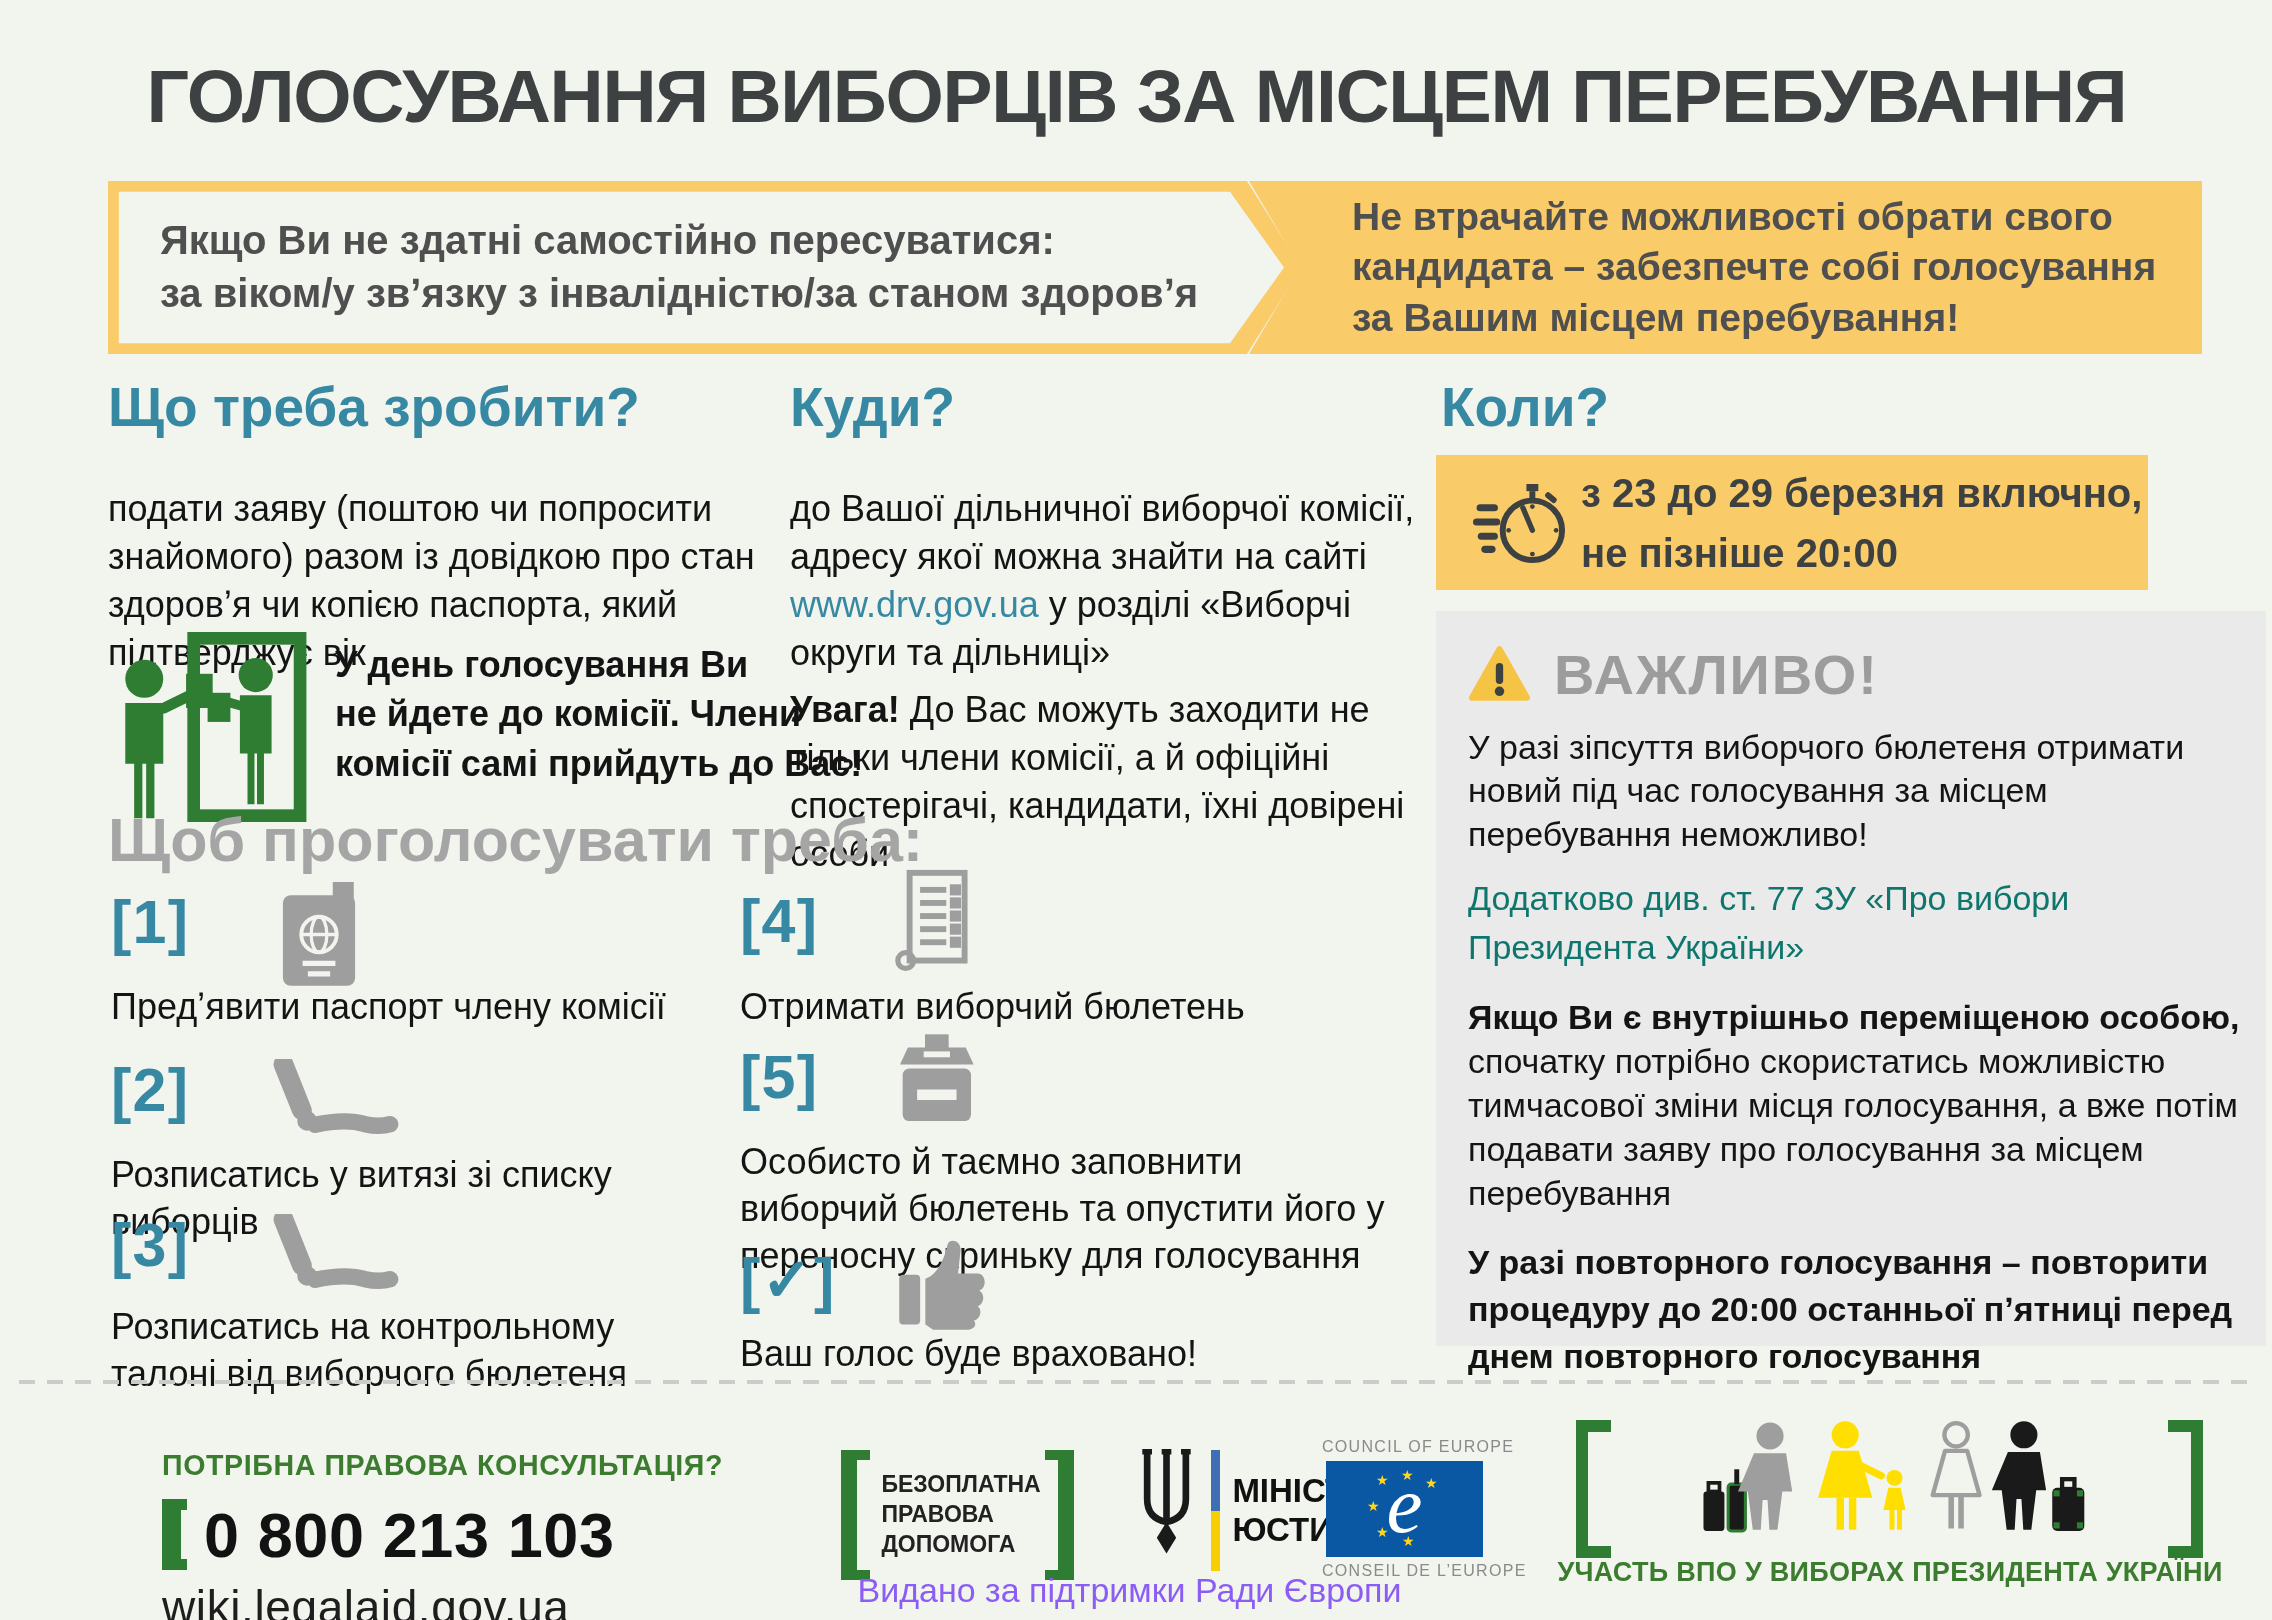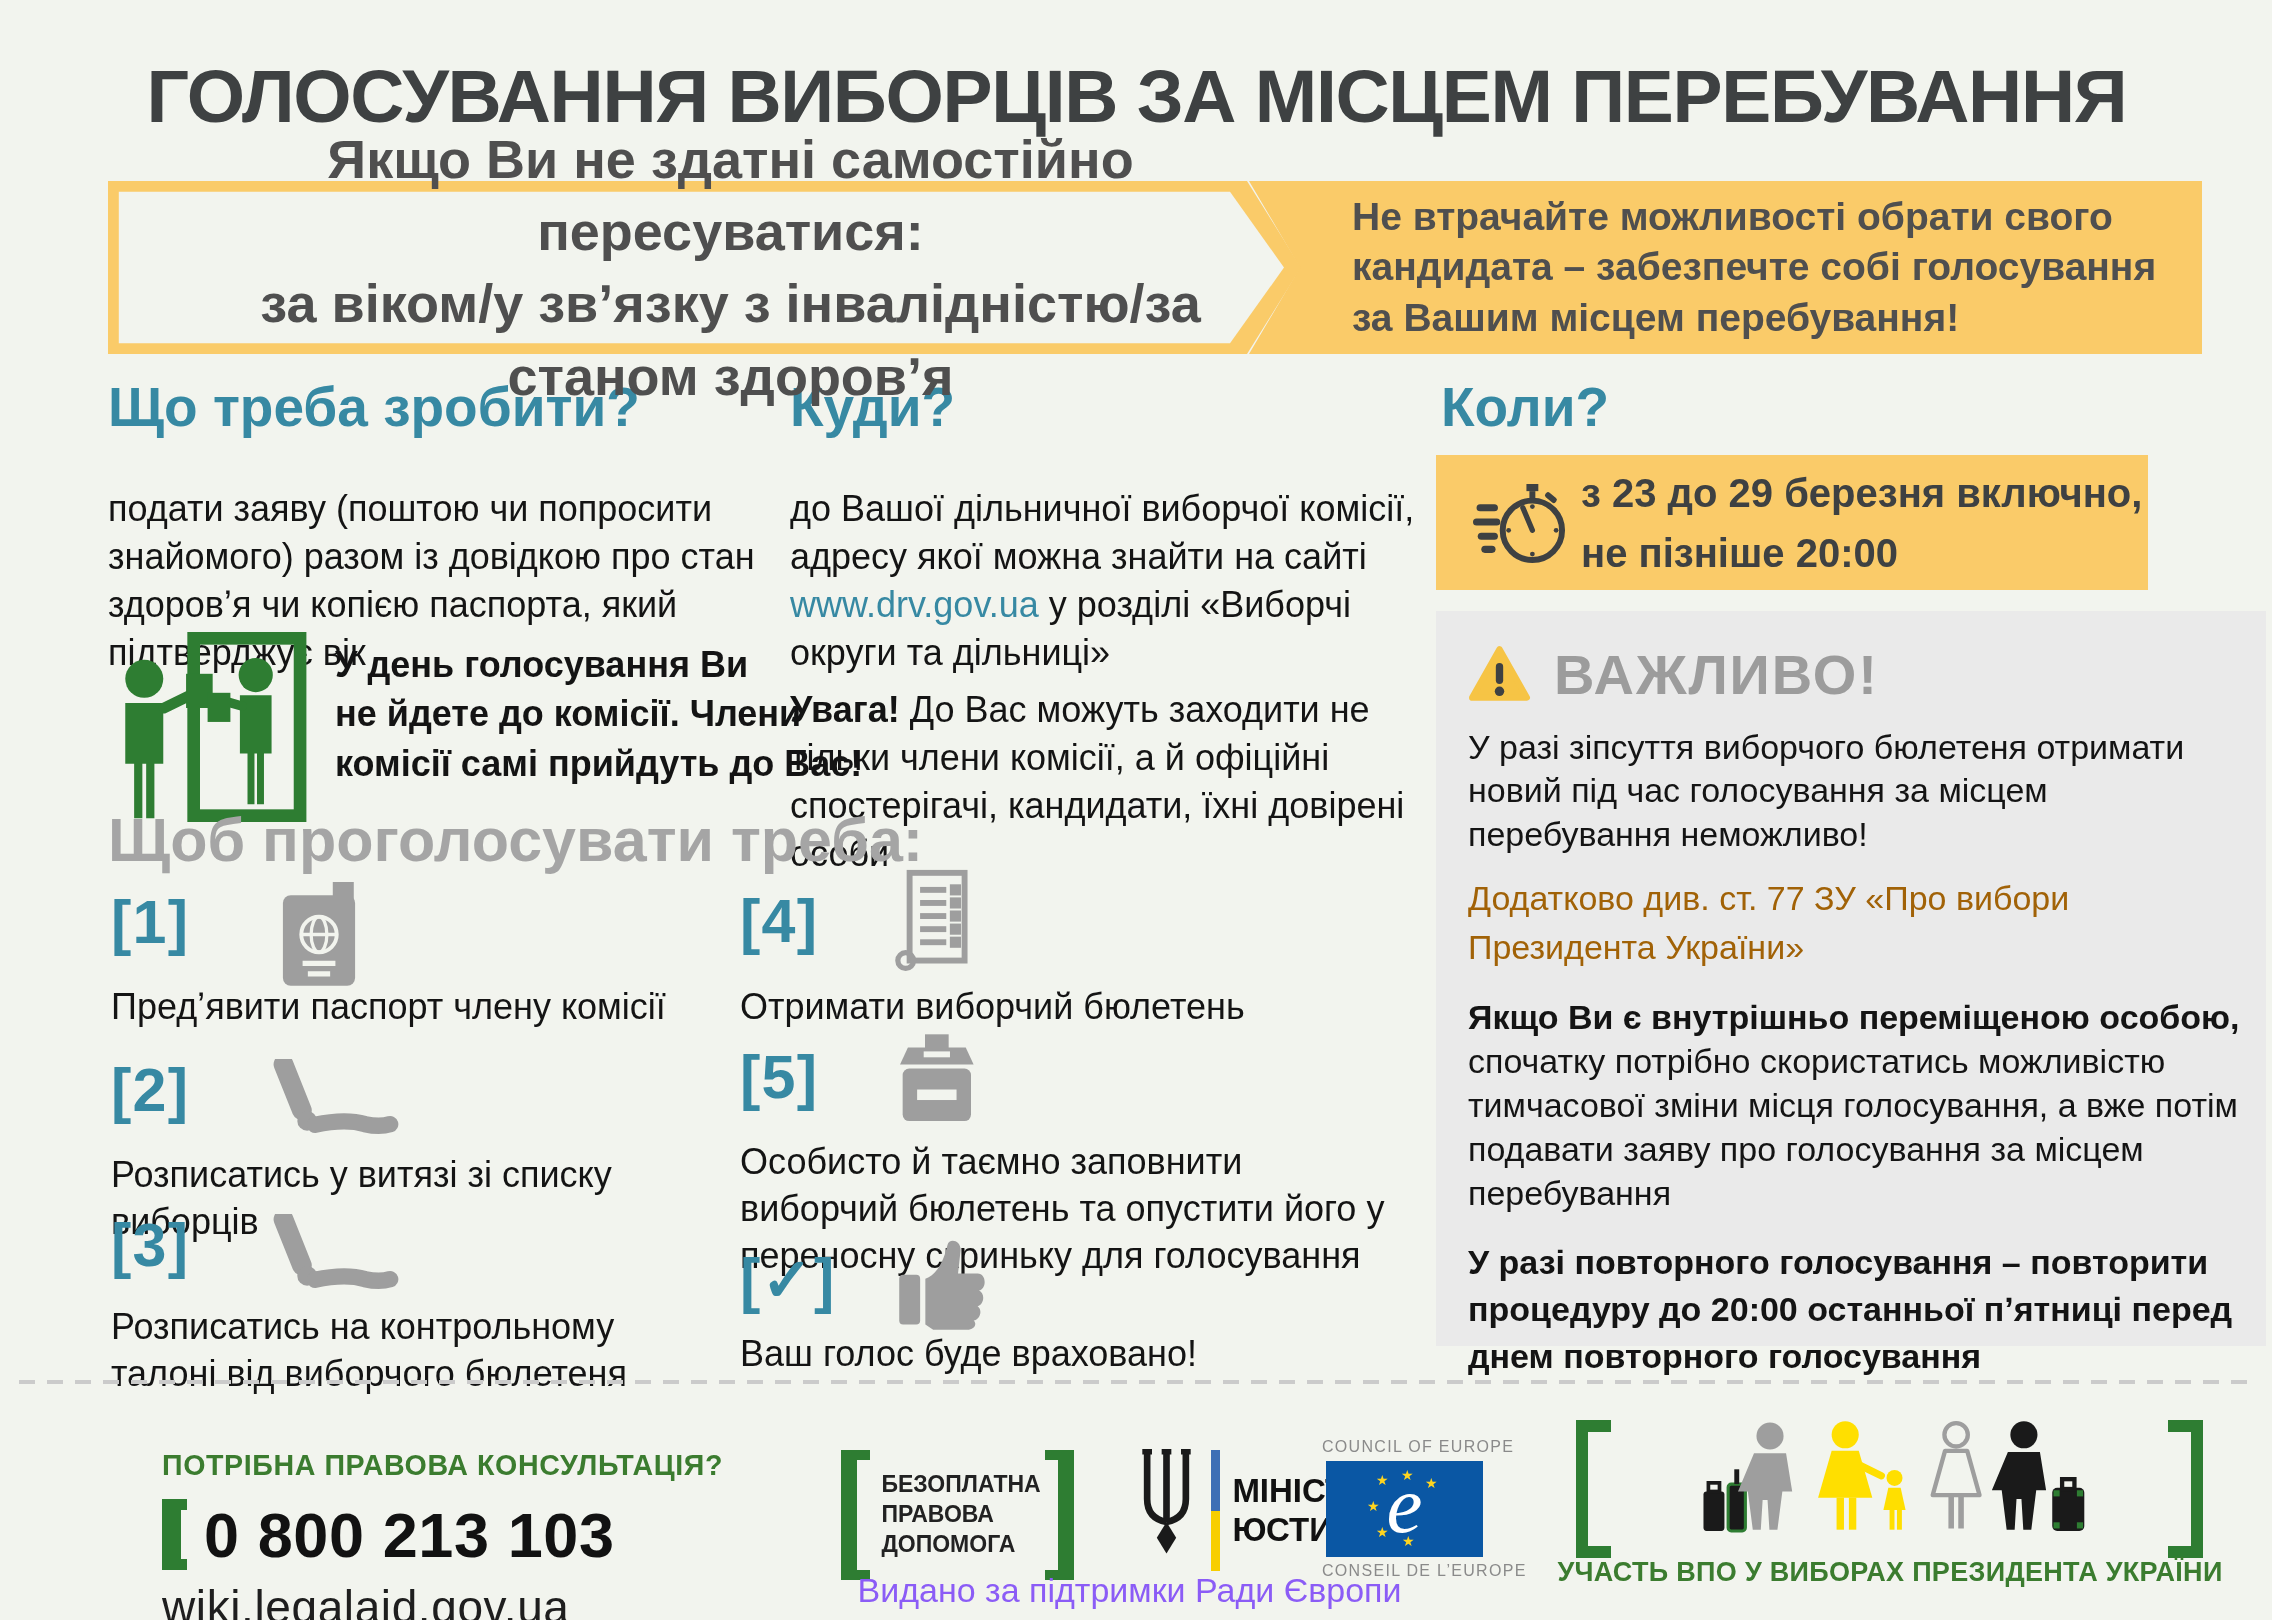--- a/index.html
+++ b/index.html
@@ -11,21 +11,21 @@
   .title{left:0;right:0;top:53px;text-align:center;font-size:75px;font-weight:bold;
          letter-spacing:-1.3px;color:#3E4142;white-space:nowrap;}
 
   
   .banner-left{left:108px;top:181px;width:1193px;height:173px;z-index:2;}
   .banner-left-shape{position:absolute;inset:0;background:#FACB69;
      clip-path:polygon(0 0, calc(100% - 54px) 0, 100% 50%, calc(100% - 54px) 100%, 0 100%);}
   .banner-left-inner{position:absolute;inset:0;background:#F2F4EE;
      clip-path:polygon(10.8px 10.8px, calc(100% - 71px) 10.8px, calc(100% - 17px) 50%, calc(100% - 71px) calc(100% - 10.8px), 10.8px calc(100% - 10.8px));}
   .banner-left-text{position:absolute;left:52px;top:50%;transform:translateY(-50%);
-     font-size:54px;font-weight:bold;color:#4F4F4F;line-height:1.34;text-align:center;}
+     font-size:40px;font-weight:bold;color:#4F4F4F;line-height:1.34;}
   .banner-right{left:1249px;top:181px;width:953px;height:173px;background:#FACB69;z-index:1;
      clip-path:polygon(0 0,100% 0,100% 100%,0 100%,51px 50%);}
   .banner-right-text{position:absolute;left:103px;top:50%;transform:translateY(-50%);
      font-size:39px;font-weight:bold;color:#4F4F4F;line-height:1.3;width:844px;}
 
   
   .col-h{top:375px;font-size:55px;font-weight:bold;color:#3789A3;}
   .h-what{left:108px;} .h-where{left:790px;} .h-when{left:1441px;}
 
   .para{font-size:36px;line-height:1.33;color:#141414;margin-top:47px;}
@@ -54,21 +54,21 @@
   .when-text{position:absolute;left:145px;top:50%;transform:translateY(-50%);
      font-size:40px;font-weight:bold;color:#3E4142;line-height:1.5;}
   .stopwatch{position:absolute;left:37px;top:50%;transform:translateY(-50%);}
 
   .imp-box{left:1436px;top:611px;width:830px;height:735px;background:#EAEAEA;box-sizing:border-box;
            padding:30.5px 18px 0 32px;}
   .imp-head{display:flex;align-items:center;gap:23px;}
   .imp-head-label{font-size:56px;font-weight:bold;color:#9C9C9C;letter-spacing:1.9px;}
   .imp-p{font-size:34px;line-height:1.29;color:#141414;width:781px;}
   .imp-p1{margin-top:19px;}
-  .imp-p2{margin-top:16.5px;color:#a16207;line-height:1.45;}
+  .imp-p2{margin-top:16.5px;color:#0f766e;line-height:1.45;}
   .imp-p3{margin-top:24px;}
   .imp-p4{margin-top:24px;font-weight:bold;line-height:1.38;}
 
   
   .divider{left:19px;right:19px;top:1380px;height:3.8px;
      background:repeating-linear-gradient(to right,#CBCBCB 0 16.5px,transparent 16.5px 28px);}
 
   .legal{left:162px;top:1449px;}
   .legal-head{font-size:28.6px;font-weight:bold;color:#3B7C2F;letter-spacing:0.6px;}
   .phone-row{display:flex;align-items:center;gap:16.5px;margin-top:16.5px;}

